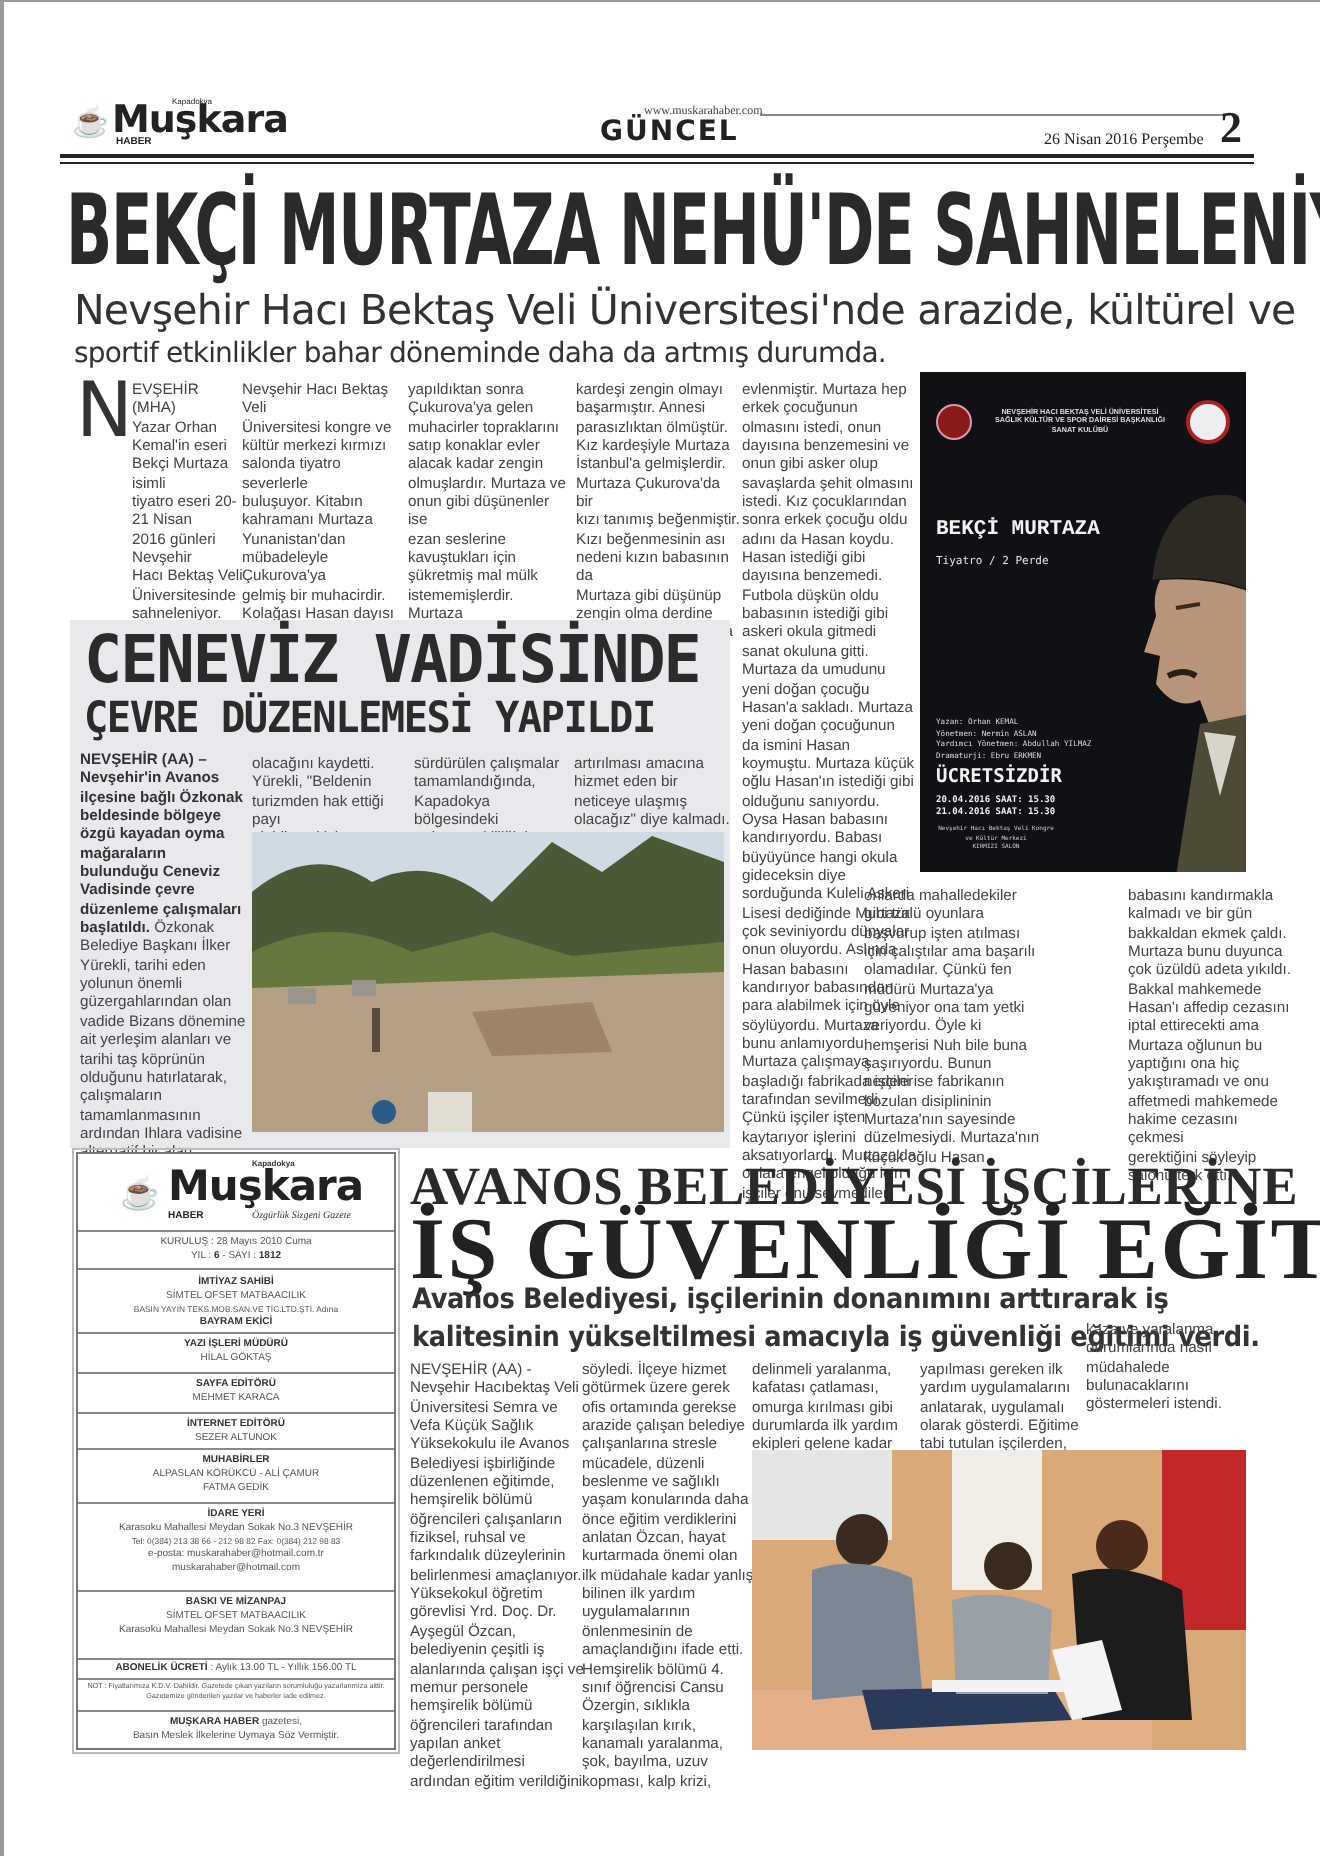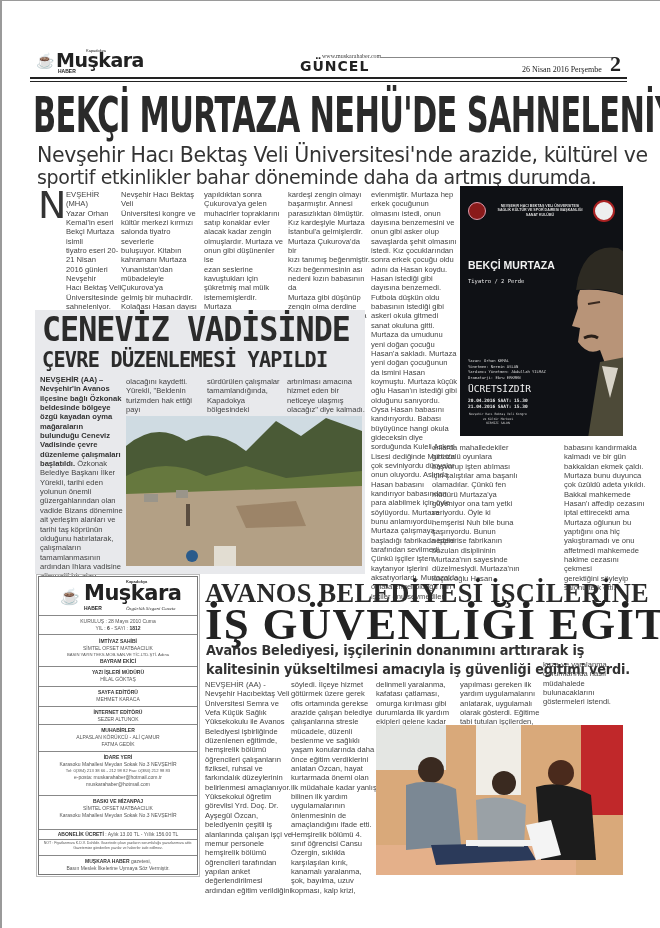--- a/index.html
+++ b/index.html
@@ -16,32 +16,32 @@
 .hsite{left:322px;top:53px;font-size:6px;color:#444;font-family:"Liberation Serif",serif}
 .hguncel{left:300px;top:58px;font-size:14px;font-weight:bold;letter-spacing:1px;color:#222;font-family:"DejaVu Sans",sans-serif}
 .hline{left:380px;top:57px;width:235px;height:1px;background:#888}
 .hdate{left:522px;top:65px;font-size:8px;color:#222;font-family:"Liberation Serif",serif}
 .hnum{left:610px;top:51px;font-size:22px;font-weight:bold;color:#222;font-family:"Liberation Serif",serif}
 .hrule1{left:30px;top:77px;width:597px;height:2px;background:#222}
 .hrule2{left:30px;top:81px;width:597px;height:1px;background:#222}
 
 .h1{left:33px;top:87px;width:595px;height:58px;font-family:"DejaVu Sans",sans-serif;font-weight:bold;font-size:49px;line-height:58px;color:#2a2a2a;transform:scaleX(0.62);transform-origin:left top;white-space:nowrap;letter-spacing:-1px;width:960px}
 .sub1{left:37px;top:145px;font-size:20.5px;line-height:21px;color:#333;font-family:"DejaVu Sans",sans-serif;letter-spacing:-0.4px;white-space:nowrap}
-.sub2{left:37px;top:167px;font-size:19px;line-height:21px;color:#333;font-family:"DejaVu Sans",sans-serif;letter-spacing:-0.4px;white-space:nowrap}
+.sub2{left:37px;top:167px;font-size:14px;line-height:21px;color:#333;font-family:"DejaVu Sans",sans-serif;letter-spacing:-0.4px;white-space:nowrap}
 .dropcap{left:38px;top:186px;font-size:38px;line-height:38px;color:#333;font-family:"DejaVu Sans",sans-serif}
 
 .poster{left:460px;top:186px;width:163px;height:250px;background:#0f1115;overflow:hidden}
 .poster .uni{position:absolute;left:30px;top:18px;width:100px;font-size:3.6px;line-height:4.4px;font-weight:bold;color:#ddd;text-align:center}
 .poster .seal1{position:absolute;left:8px;top:16px;width:18px;height:18px;border-radius:50%;background:#8a1a1a;border:1px solid #d9a}
 .poster .seal2{position:absolute;left:133px;top:14px;width:22px;height:22px;border-radius:50%;background:#eee;border:2px solid #a22}
-.poster .ttl{position:absolute;left:8px;top:73px;font-family:Liberation Sans, sans-serif;font-weight:bold;font-size:10.5px;color:#f2f2f2}
+.poster .ttl{position:absolute;left:8px;top:73px;font-family:Liberation Mono, monospace;font-weight:bold;font-size:10.5px;color:#f2f2f2}
 .poster .ttl2{position:absolute;left:8px;top:92px;font-family:"DejaVu Sans Mono",monospace;font-size:5.5px;color:#e5e5e5}
 .poster .face{position:absolute;left:88px;top:52px;width:80px;height:200px}
 .poster .credits{position:absolute;left:8px;top:172px;font-family:"DejaVu Sans Mono",monospace;font-size:3.8px;line-height:5.5px;color:#ddd;white-space:pre-line}
-.poster .free{position:absolute;left:8px;top:197px;font-family:"DejaVu Sans Mono",monospace;font-weight:normal;font-size:9.5px;color:#f2f2f2}
+.poster .free{position:absolute;left:8px;top:197px;font-family:"DejaVu Sans Mono",monospace;font-weight:bold;font-size:9.5px;color:#f2f2f2}
 .poster .dates{position:absolute;left:8px;top:212px;font-family:"DejaVu Sans Mono",monospace;font-weight:bold;font-size:4.5px;line-height:5.6px;color:#eee;white-space:pre-line}
 .poster .venue{position:absolute;left:8px;top:226px;width:60px;text-align:center;font-family:"DejaVu Sans Mono",monospace;font-size:3px;line-height:4.5px;color:#ccc;white-space:pre-line}
 
 .cbox{left:35px;top:310px;width:330px;height:264px;background:#e8e9ec}
 .ch1{left:42px;top:312px;font-family:"DejaVu Sans Mono",monospace;font-weight:bold;font-size:33px;line-height:36px;color:#2b2b2b;letter-spacing:-1px;white-space:nowrap;transform:scaleX(0.96);transform-origin:left top}
 .ch2{left:42px;top:348px;font-family:"DejaVu Sans Mono",monospace;font-weight:bold;font-size:21.5px;line-height:24px;color:#2b2b2b;letter-spacing:-0.8px;white-space:nowrap;transform:scaleX(0.94);transform-origin:left top}
 .clead{font-weight:bold;color:#333}
 .photo1{left:126px;top:416px;width:236px;height:150px;overflow:hidden}
 
 .mbox{left:38px;top:576px;width:160px;height:299px;border:1px solid #777;outline:1px solid #bbb;outline-offset:1px;background:#fff}

